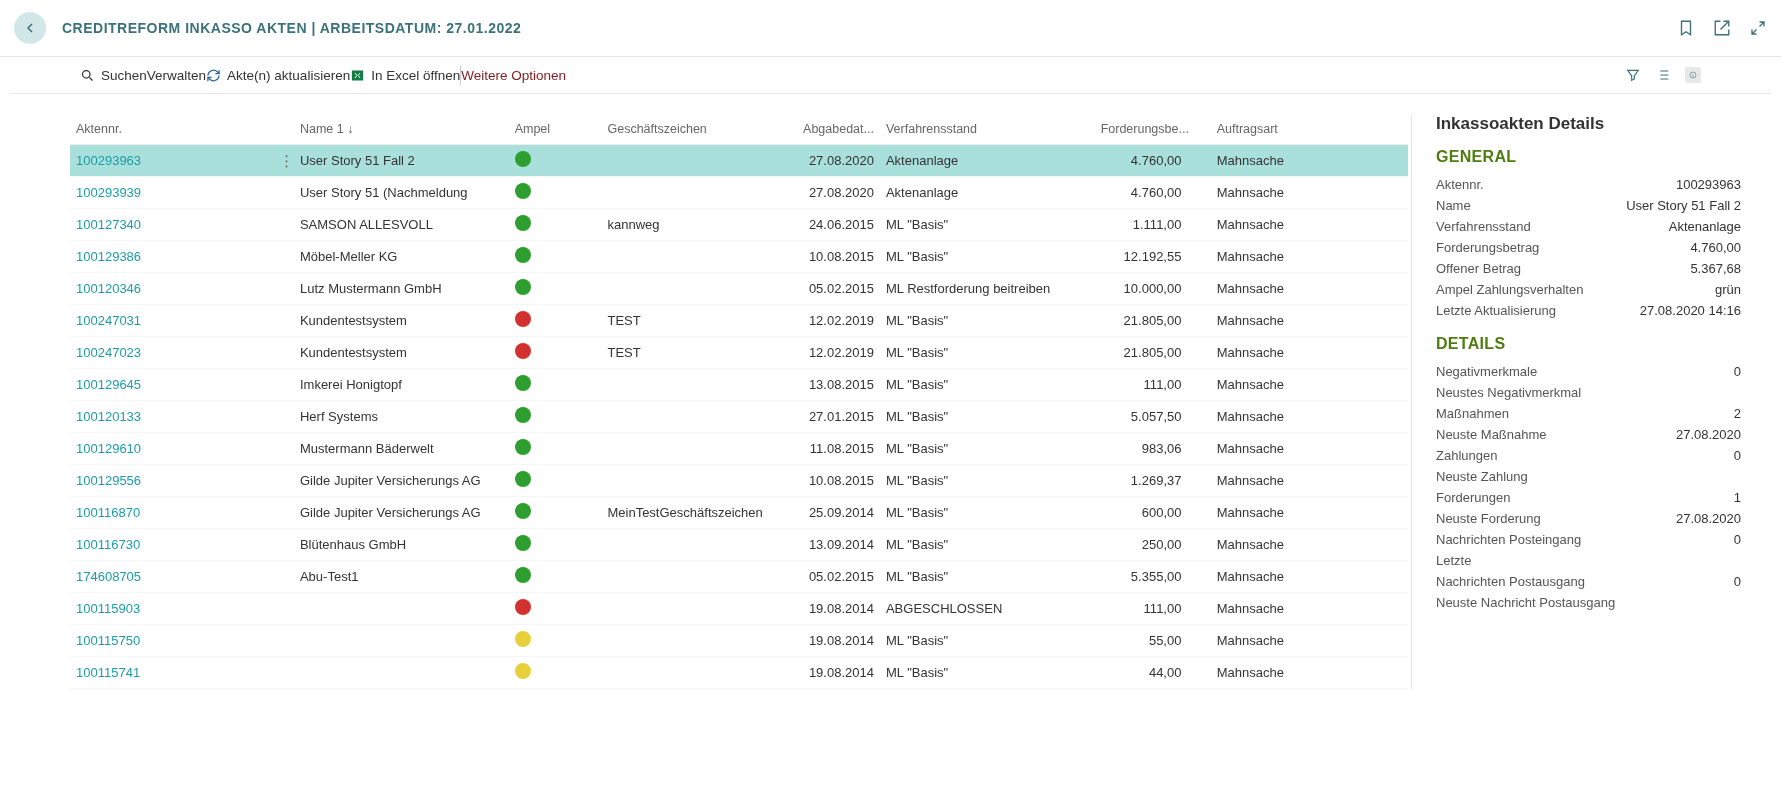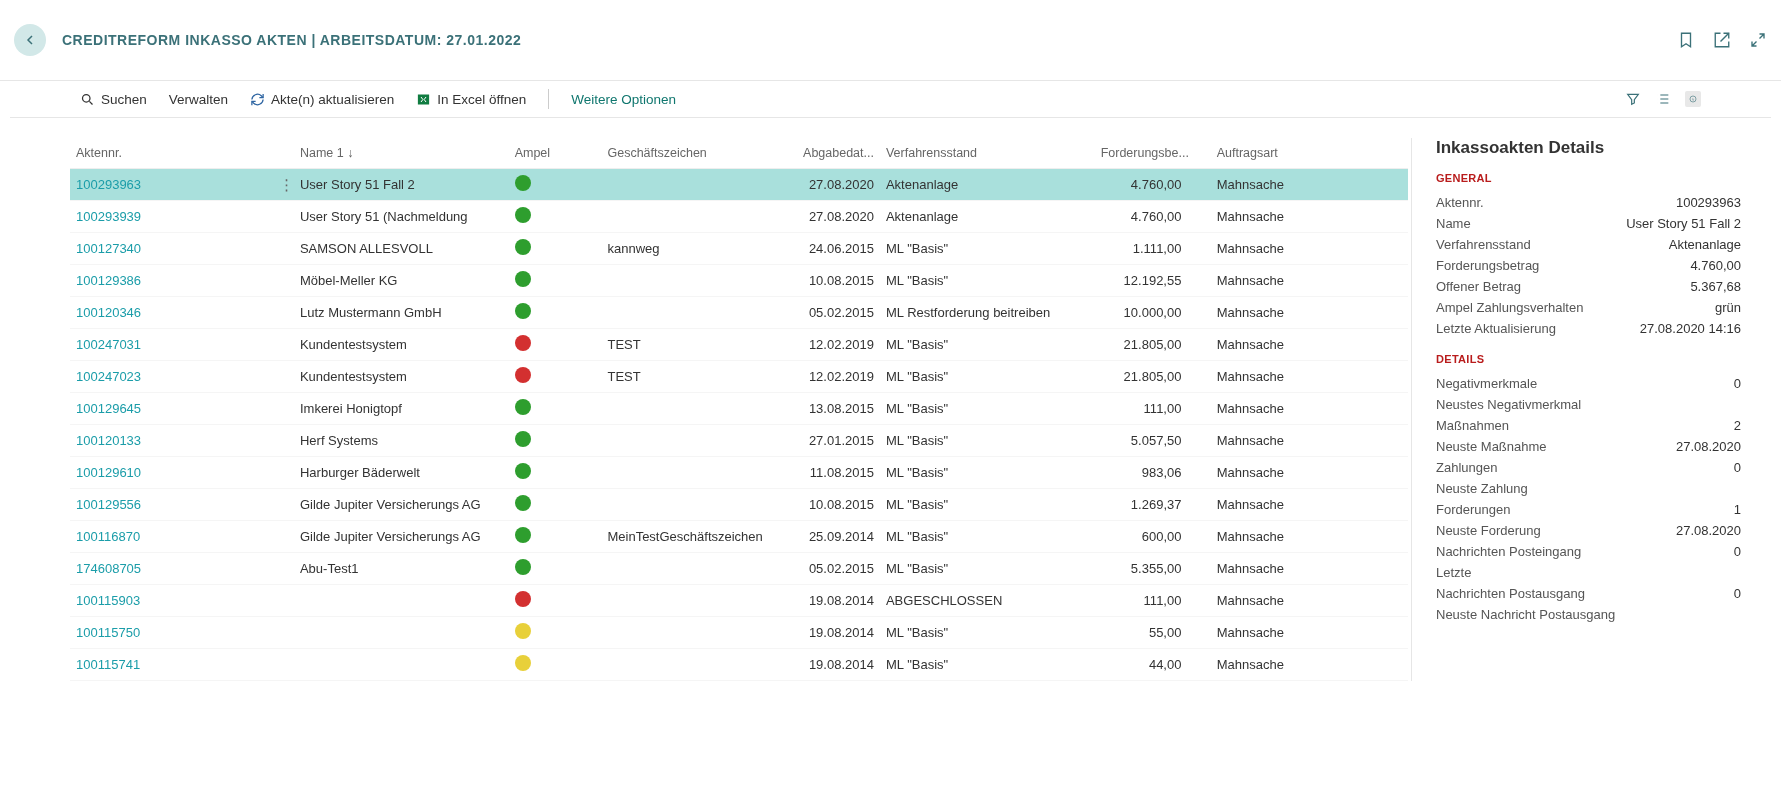--- a/index.html
+++ b/index.html
@@ -1,34 +1,34 @@
 <!DOCTYPE html>
 <html><head>
 <meta charset="utf-8">
 <style>
   * { box-sizing: border-box; margin: 0; padding: 0; font-family: 'Segoe UI', Tahoma, sans-serif; }
   body { background: #fff; color: #333; font-size: 13px; width: 1781px; }
   
   
   .titlebar {
-    display: flex; align-items: center; padding: 24px 14px;
+    display: flex; align-items: center; padding: 12px 14px;
     border-bottom: 1px solid #e6e6e6;
   }
   .back-btn {
     width: 32px; height: 32px; border-radius: 50%; background: #d2e8e8;
     display: flex; align-items: center; justify-content: center; margin-right: 16px;
     cursor: pointer;
   }
   .page-title { color: #3b7178; font-size: 14px; font-weight: 600; letter-spacing: .5px; text-transform: uppercase; }
   .titlebar-right { margin-left: auto; display: flex; gap: 18px; align-items: center; }
   .titlebar-right .ticon { width: 18px; height: 18px; cursor: pointer; }
 
   
   .toolbar {
-    display: flex; align-items: center; padding: 8px 70px; gap: 22px;
+    display: flex; align-items: center; padding: 8px 70px; 
     border-bottom: 1px solid #e6e6e6; margin: 0 10px;
   }
   .tool-item { display: flex; align-items: center; gap: 6px; color: #333; cursor: pointer; font-size: 13.5px; }
   .tool-item .ticon { width: 15px; height: 15px; }
   .tool-sep { width: 1px; height: 20px; background: #ccc; }
   .toolbar-right { margin-left: auto; display: flex; gap: 14px; align-items: center; }
   .info-active { background: #e8e8e8; padding: 4px; border-radius: 2px; }
   .toolbar-right .ticon { width: 16px; height: 16px; cursor: pointer; }
 
   
@@ -62,21 +62,21 @@
   col.c-amp  { width: 80px; }
   col.c-gz   { width: 160px; }
   col.c-abg  { width: 80px; }
   col.c-verf { width: 185px; }
   col.c-ford { width: 80px; }
   col.c-gap  { width: 20px; }
   col.c-auf  { width: 170px; }
 
   
   .details-area h2 { font-size: 17px; font-weight: 600; color: #333; }
-  .section-h { color: #b91c1c; font-size: 11px; font-weight: 600; letter-spacing: .3px; margin: 14px 0 8px; }
+  .section-h { color: #4d7c0f; font-size: 16px; font-weight: 600; letter-spacing: .3px; margin: 14px 0 8px; }
   .kv-row { display: flex; justify-content: space-between; padding: 3px 0; font-size: 13px; }
   .kv-row .k { color: #555; }
   .kv-row .v { color: #333; text-align: right; }
 
   .ticon svg { width: 100%; height: 100%; display: block; }
 </style>
 </head>
 <body>
 
 <div class="titlebar">
@@ -134,21 +134,21 @@
   <div class="tool-item">
     <span class="ticon">
         <svg viewBox="0 0 24 24">
           <rect x="3" y="4" width="18" height="16" fill="#107c41"></rect>
           <path d="M8 8l3 4-3 4M16 8l-3 4 3 4" stroke="#fff" stroke-width="1.6" fill="none"></path>
         </svg>
       </span>
     <span>In Excel öffnen</span>
   </div>
   <div class="tool-sep"></div>
-  <div class="tool-item" style="color:#0f766e;">
+  <div class="tool-item" style="color:#7f1d1d;">
     <span>Weitere Optionen</span>
   </div>
   <div class="toolbar-right">
     <span class="ticon">
         <svg viewBox="0 0 24 24" fill="none" stroke="#3b7178" stroke-width="1.8">
           <path d="M4 5h16l-6 8v5l-4 2v-7z"></path>
         </svg>
       </span>
     <span class="ticon">
         <svg viewBox="0 0 24 24" fill="none" stroke="#3b7178" stroke-width="1.8">
@@ -298,21 +298,21 @@
             <td></td>
             <td class="right">27.01.2015</td>
             <td>ML "Basis"</td>
             <td class="right">5.057,50</td>
             <td></td>
             <td>Mahnsache</td>
           </tr>
           <tr>
             <td><span class="aktennr">100129610</span></td>
             <td class="row-more"></td>
-            <td>Harburger Bäderwelt</td>
+            <td>Mustermann Bäderwelt</td>
             <td><span class="ampel green"></span></td>
             <td></td>
             <td class="right">11.08.2015</td>
             <td>ML "Basis"</td>
             <td class="right">983,06</td>
             <td></td>
             <td>Mahnsache</td>
           </tr>
           <tr>
             <td><span class="aktennr">100129556</span></td>
@@ -328,20 +328,32 @@
           </tr>
           <tr>
             <td><span class="aktennr">100116870</span></td>
             <td class="row-more"></td>
             <td>Gilde Jupiter Versicherungs AG</td>
             <td><span class="ampel green"></span></td>
             <td>MeinTestGeschäftszeichen</td>
             <td class="right">25.09.2014</td>
             <td>ML "Basis"</td>
             <td class="right">600,00</td>
+            <td></td>
+            <td>Mahnsache</td>
+          </tr>
+          <tr>
+            <td><span class="aktennr">100116730</span></td>
+            <td class="row-more"></td>
+            <td>Blütenhaus GmbH</td>
+            <td><span class="ampel green"></span></td>
+            <td></td>
+            <td class="right">13.09.2014</td>
+            <td>ML "Basis"</td>
+            <td class="right">250,00</td>
             <td></td>
             <td>Mahnsache</td>
           </tr>
           <tr>
             <td><span class="aktennr">174608705</span></td>
             <td class="row-more"></td>
             <td>Abu-Test1</td>
             <td><span class="ampel green"></span></td>
             <td></td>
             <td class="right">05.02.2015</td>

